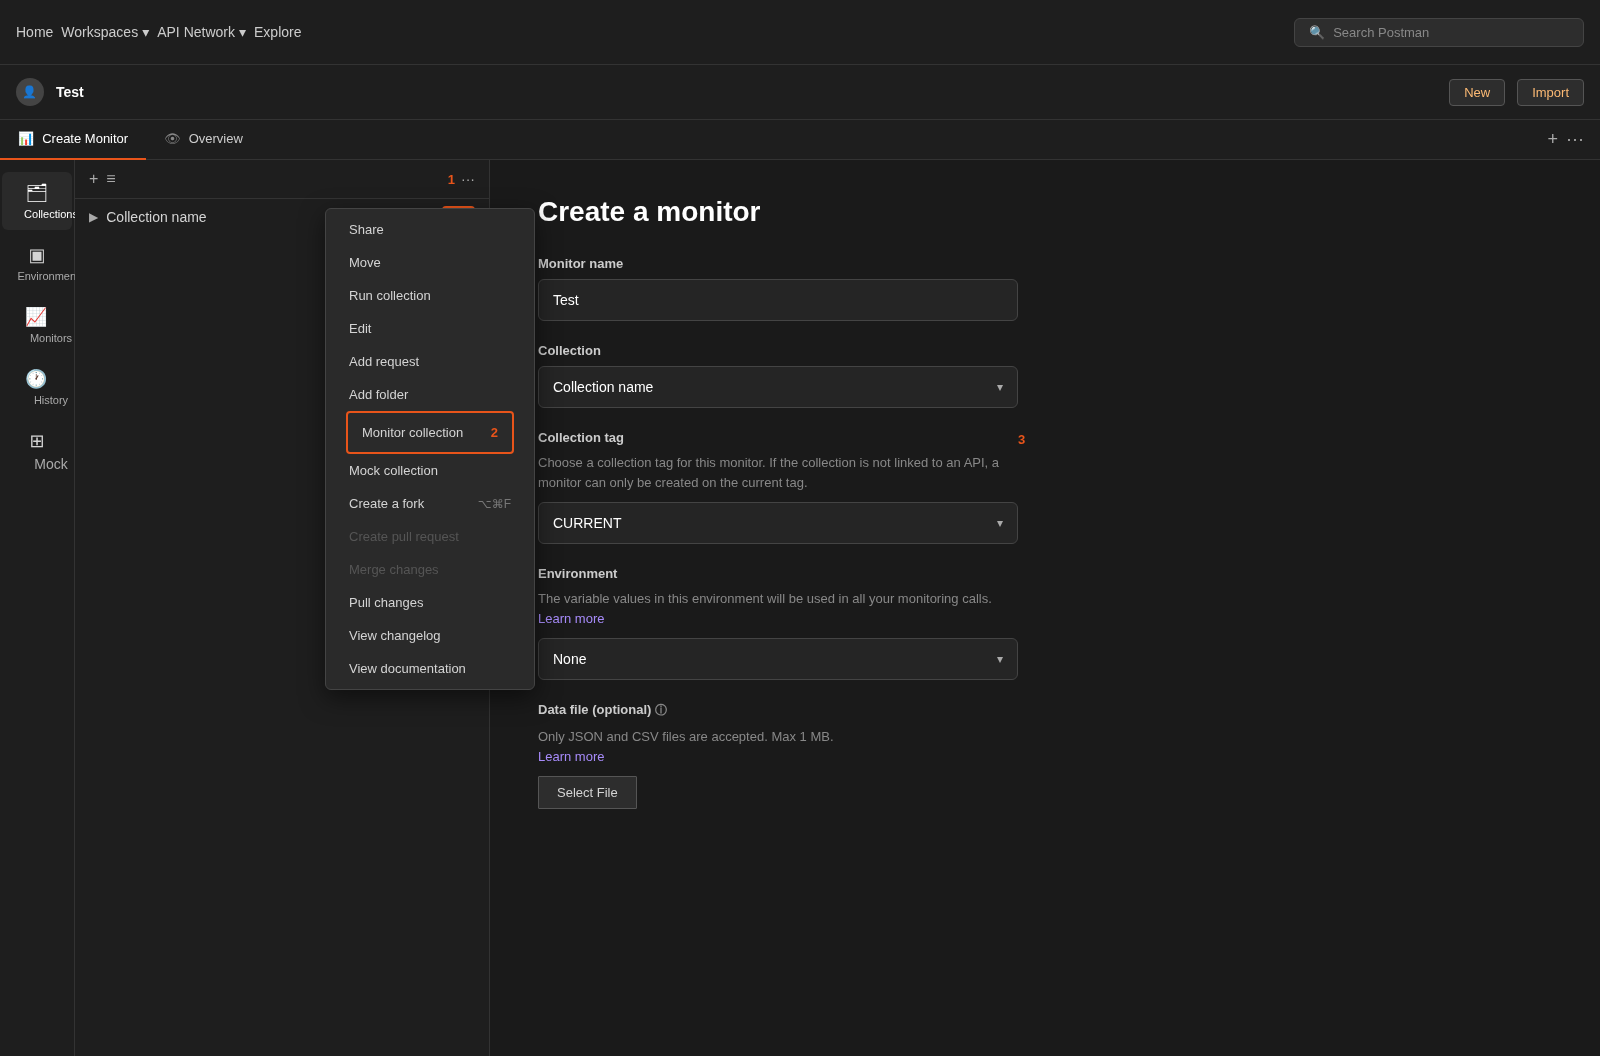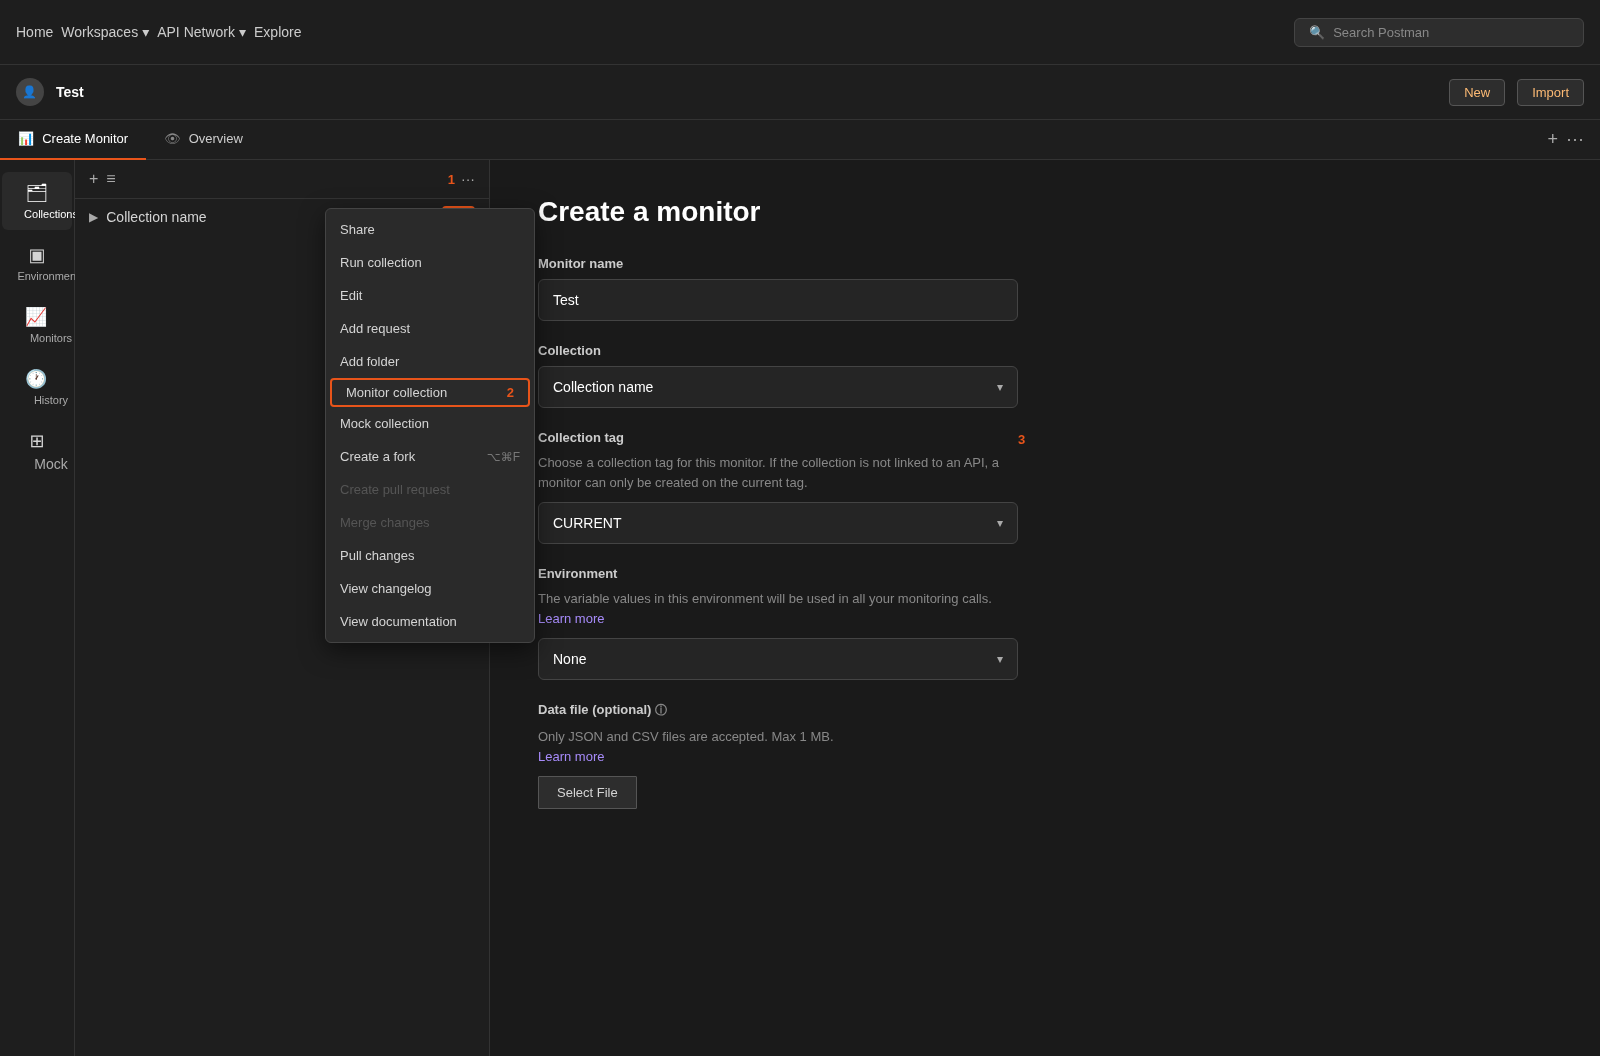--- a/index.html
+++ b/index.html
@@ -207,33 +207,33 @@
       top: 48px;
       background: #2a2a2a;
       border: 1px solid #444;
       border-radius: 6px;
       width: 210px;
       z-index: 100;
       padding: 4px 0;
       box-shadow: 0 8px 24px rgba(0,0,0,0.5);
     }
     .menu-item {
-      padding: 9px 14px;
+      padding: 9px 23px;
       font-size: 13px;
       cursor: pointer;
       color: #d4d4d4;
       display: flex;
       justify-content: space-between;
       align-items: center;
     }
     .menu-item.highlighted {
       border: 2px solid #e8541a;
       border-radius: 4px;
-      margin: 0 4px;
-      padding: 5px 14px;
+      margin: 0 20px;
+      padding: 12px 14px;
     }
     .menu-item.disabled { color: #555; cursor: default; }
     .menu-shortcut { color: #777; font-size: 12px; }
     .step-num-2 {
       color: #e8541a;
       font-size: 13px;
       font-weight: bold;
       margin-left: 8px;
     }
 
@@ -400,20 +400,21 @@
     </div>
 
     <div class="collection-item">
       <span class="collection-chevron">▶</span>
       <span class="collection-name">Collection name</span>
       <span class="three-dots-btn">···</span>
     </div>
 
     <div class="context-menu">
       <div class="menu-item">Share</div>
+      <div class="menu-item">Move</div>
       <div class="menu-item">Run collection</div>
       <div class="menu-item">Edit</div>
       <div class="menu-item">Add request</div>
       <div class="menu-item">Add folder</div>
       <div class="menu-item highlighted">
         <span>Monitor collection</span>
         <span class="step-num-2">2</span>
       </div>
       <div class="menu-item">Mock collection</div>
       <div class="menu-item">

